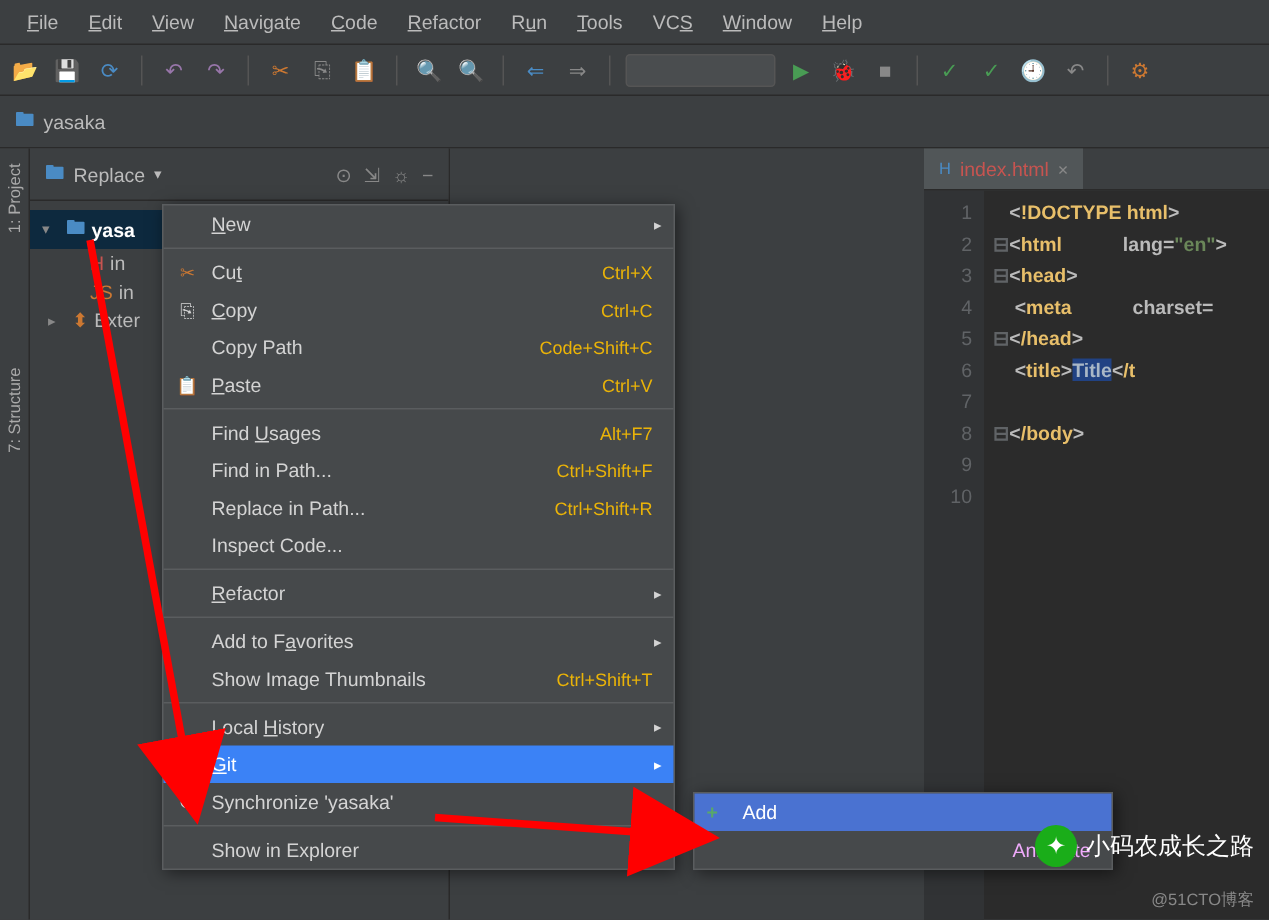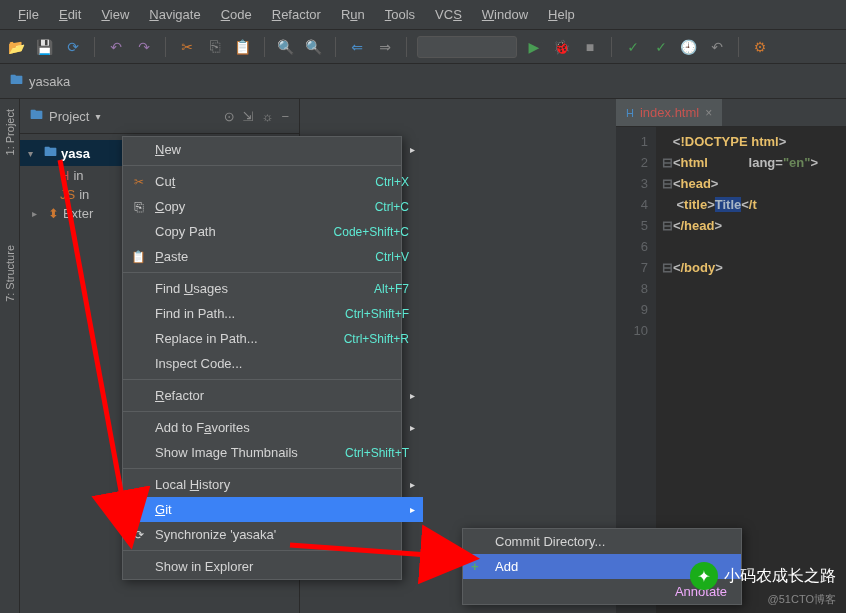--- a/index.html
+++ b/index.html
@@ -36,33 +36,33 @@
 .codetext div { height: 21px; line-height: 21px; white-space: pre; font-weight: bold; }
 .c-tag { color: #e8bf6a; }
 .c-attr { color: #bababa; padding-left: 37px; }
 .c-val { color: #6a8759; }
 .c-doctype { color: #e8bf6a; }
 .c-sel { background: #214283; color: #a9b7c6; }
 .c-arrow { color: #606366; }
 .context-menu { position: absolute; background: #46494b; border: 1px solid #5a5d5f; box-shadow: 2px 2px 10px rgba(0,0,0,0.5); z-index: 100; }
 .ctx-row { display: flex; align-items: center; justify-content: space-between; padding: 5px 14px 5px 32px; font-size: 13px; color: #d4d4d4; min-width: 300px; position: relative; }
 .ctx-row.hl { background: #3b82f6; color: #fff; }
-.ctx-row .shortcut { color: #5eead4; font-size: 12px; }
+.ctx-row .shortcut { color: #eab308; font-size: 12px; }
 .ctx-row .arrow-r { position: absolute; right: 8px; font-size: 10px; }
 .ctx-row .ctx-icon { position: absolute; left: 8px; width: 16px; text-align: center; font-size: 12px; }
 .ctx-sep { height: 1px; background: #5a5d5f; margin: 3px 0; }
 .submenu { position: absolute; left: 462px; top: 528px; background: #46494b; border: 1px solid #5a5d5f; box-shadow: 2px 2px 10px rgba(0,0,0,0.5); z-index: 101; min-width: 280px; }
 .sub-row { display: flex; align-items: center; padding: 5px 14px 5px 32px; font-size: 13px; color: #d4d4d4; position: relative; }
 .sub-row.hl { background: #4a72d1; color: #fff; }
 .sub-row.disabled { color: #f0abfc; justify-content: flex-end; }
 .sub-row .sub-icon { position: absolute; left: 8px; color: #59a869; font-weight: bold; }
 .arrow-annot { position: absolute; z-index: 200; pointer-events: none; }
 .watermark { position: absolute; right: 10px; bottom: 6px; z-index: 300; text-align: right; }
 .watermark .wm-main { display: flex; align-items: center; gap: 6px; color: #fff; font-size: 16px; font-weight: 500; }
-.watermark .wm-sub { color: #888; font-size: 11px; margin-top: 2px; }
+.watermark .wm-sub { color: #888; font-size: 11px; margin-top: 14px; }
 .wm-circle { width: 28px; height: 28px; border-radius: 50%; background: #1aad19; display: flex; align-items: center; justify-content: center; color: #fff; font-size: 16px; }
 </style>
 </head>
 <body>
 
 <div class="menubar">
   <div class="menubar-item"><u>F</u>ile</div>
   <div class="menubar-item"><u>E</u>dit</div>
   <div class="menubar-item"><u>V</u>iew</div>
   <div class="menubar-item"><u>N</u>avigate</div>
@@ -114,21 +114,21 @@
 <div class="main">
   <div class="side-tabs">
     <div class="side-tab">1: Project</div>
     <div class="side-tab" style="margin-top:60px">7: Structure</div>
   </div>
 
   <div class="project-pane">
     <div class="project-header">
       <div class="project-header-left">
         <span style="color:#4a8bc4">🖿</span>
-        <span>Project</span>
+        <span>Replace</span>
         <span style="font-size:10px">▾</span>
       </div>
       <div class="project-header-icons">
         <span>⊙</span>
         <span>⇲</span>
         <span>☼</span>
         <span>−</span>
       </div>
     </div>
     <div class="tree">
@@ -173,30 +173,31 @@
           <div>6</div>
           <div>7</div>
           <div>8</div>
           <div>9</div>
           <div>10</div>
       </div>
       <div class="codetext">
         <div>   &lt;<span class="c-doctype">!DOCTYPE html</span>&gt;</div>
         <div><span class="c-arrow">⊟</span>&lt;<span class="c-tag">html</span> <span class="c-attr">lang</span>=<span class="c-val">"en"</span>&gt;</div>
         <div><span class="c-arrow">⊟</span>&lt;<span class="c-tag">head</span>&gt;</div>
+        <div>    &lt;<span class="c-tag">meta</span> <span class="c-attr">charset=</span></div>
+        <div><span class="c-arrow">⊟</span>&lt;<span class="c-tag">/head</span>&gt;</div>
         <div>    &lt;<span class="c-tag">title</span>&gt;<span class="c-sel">Title</span>&lt;<span class="c-tag">/t</span></div>
-        <div><span class="c-arrow">⊟</span>&lt;<span class="c-tag">/head</span>&gt;</div>
         <div> </div>
         <div><span class="c-arrow">⊟</span>&lt;<span class="c-tag">/body</span>&gt;</div>
       </div>
     </div>
   </div>
 </div>
 
-<div class="context-menu" style="left:122px;top:136px;width:280px">
+<div class="context-menu" style="left:108px;top:136px;width:342px">
   <div class="ctx-row">
       <span><u>N</u>ew</span>
       <span class="arrow-r">▸</span>
     </div>
   <div class="ctx-sep"></div>
   <div class="ctx-row">
       <span class="ctx-icon" style="color:#cc7832">✂</span>
       <span>Cu<u>t</u></span>
       <span class="shortcut">Ctrl+X</span>
     </div>
@@ -257,23 +258,20 @@
       <span class="ctx-icon">⟳</span>
       <span>Synchronize 'yasaka'</span>
     </div>
   <div class="ctx-sep"></div>
   <div class="ctx-row">
       <span>Show in Explorer</span>
     </div>
 </div>
 
 <div class="submenu">
-  <div class="sub-row">
-      <span>Commit Directory...</span>
-    </div>
   <div class="sub-row hl">
       <span class="sub-icon">+</span>
       <span>Add</span>
     </div>
   <div class="sub-row disabled">
       <span>Annotate</span>
     </div>
 </div>
 
 <svg class="arrow-annot" style="left:0;top:0" width="846" height="613">

